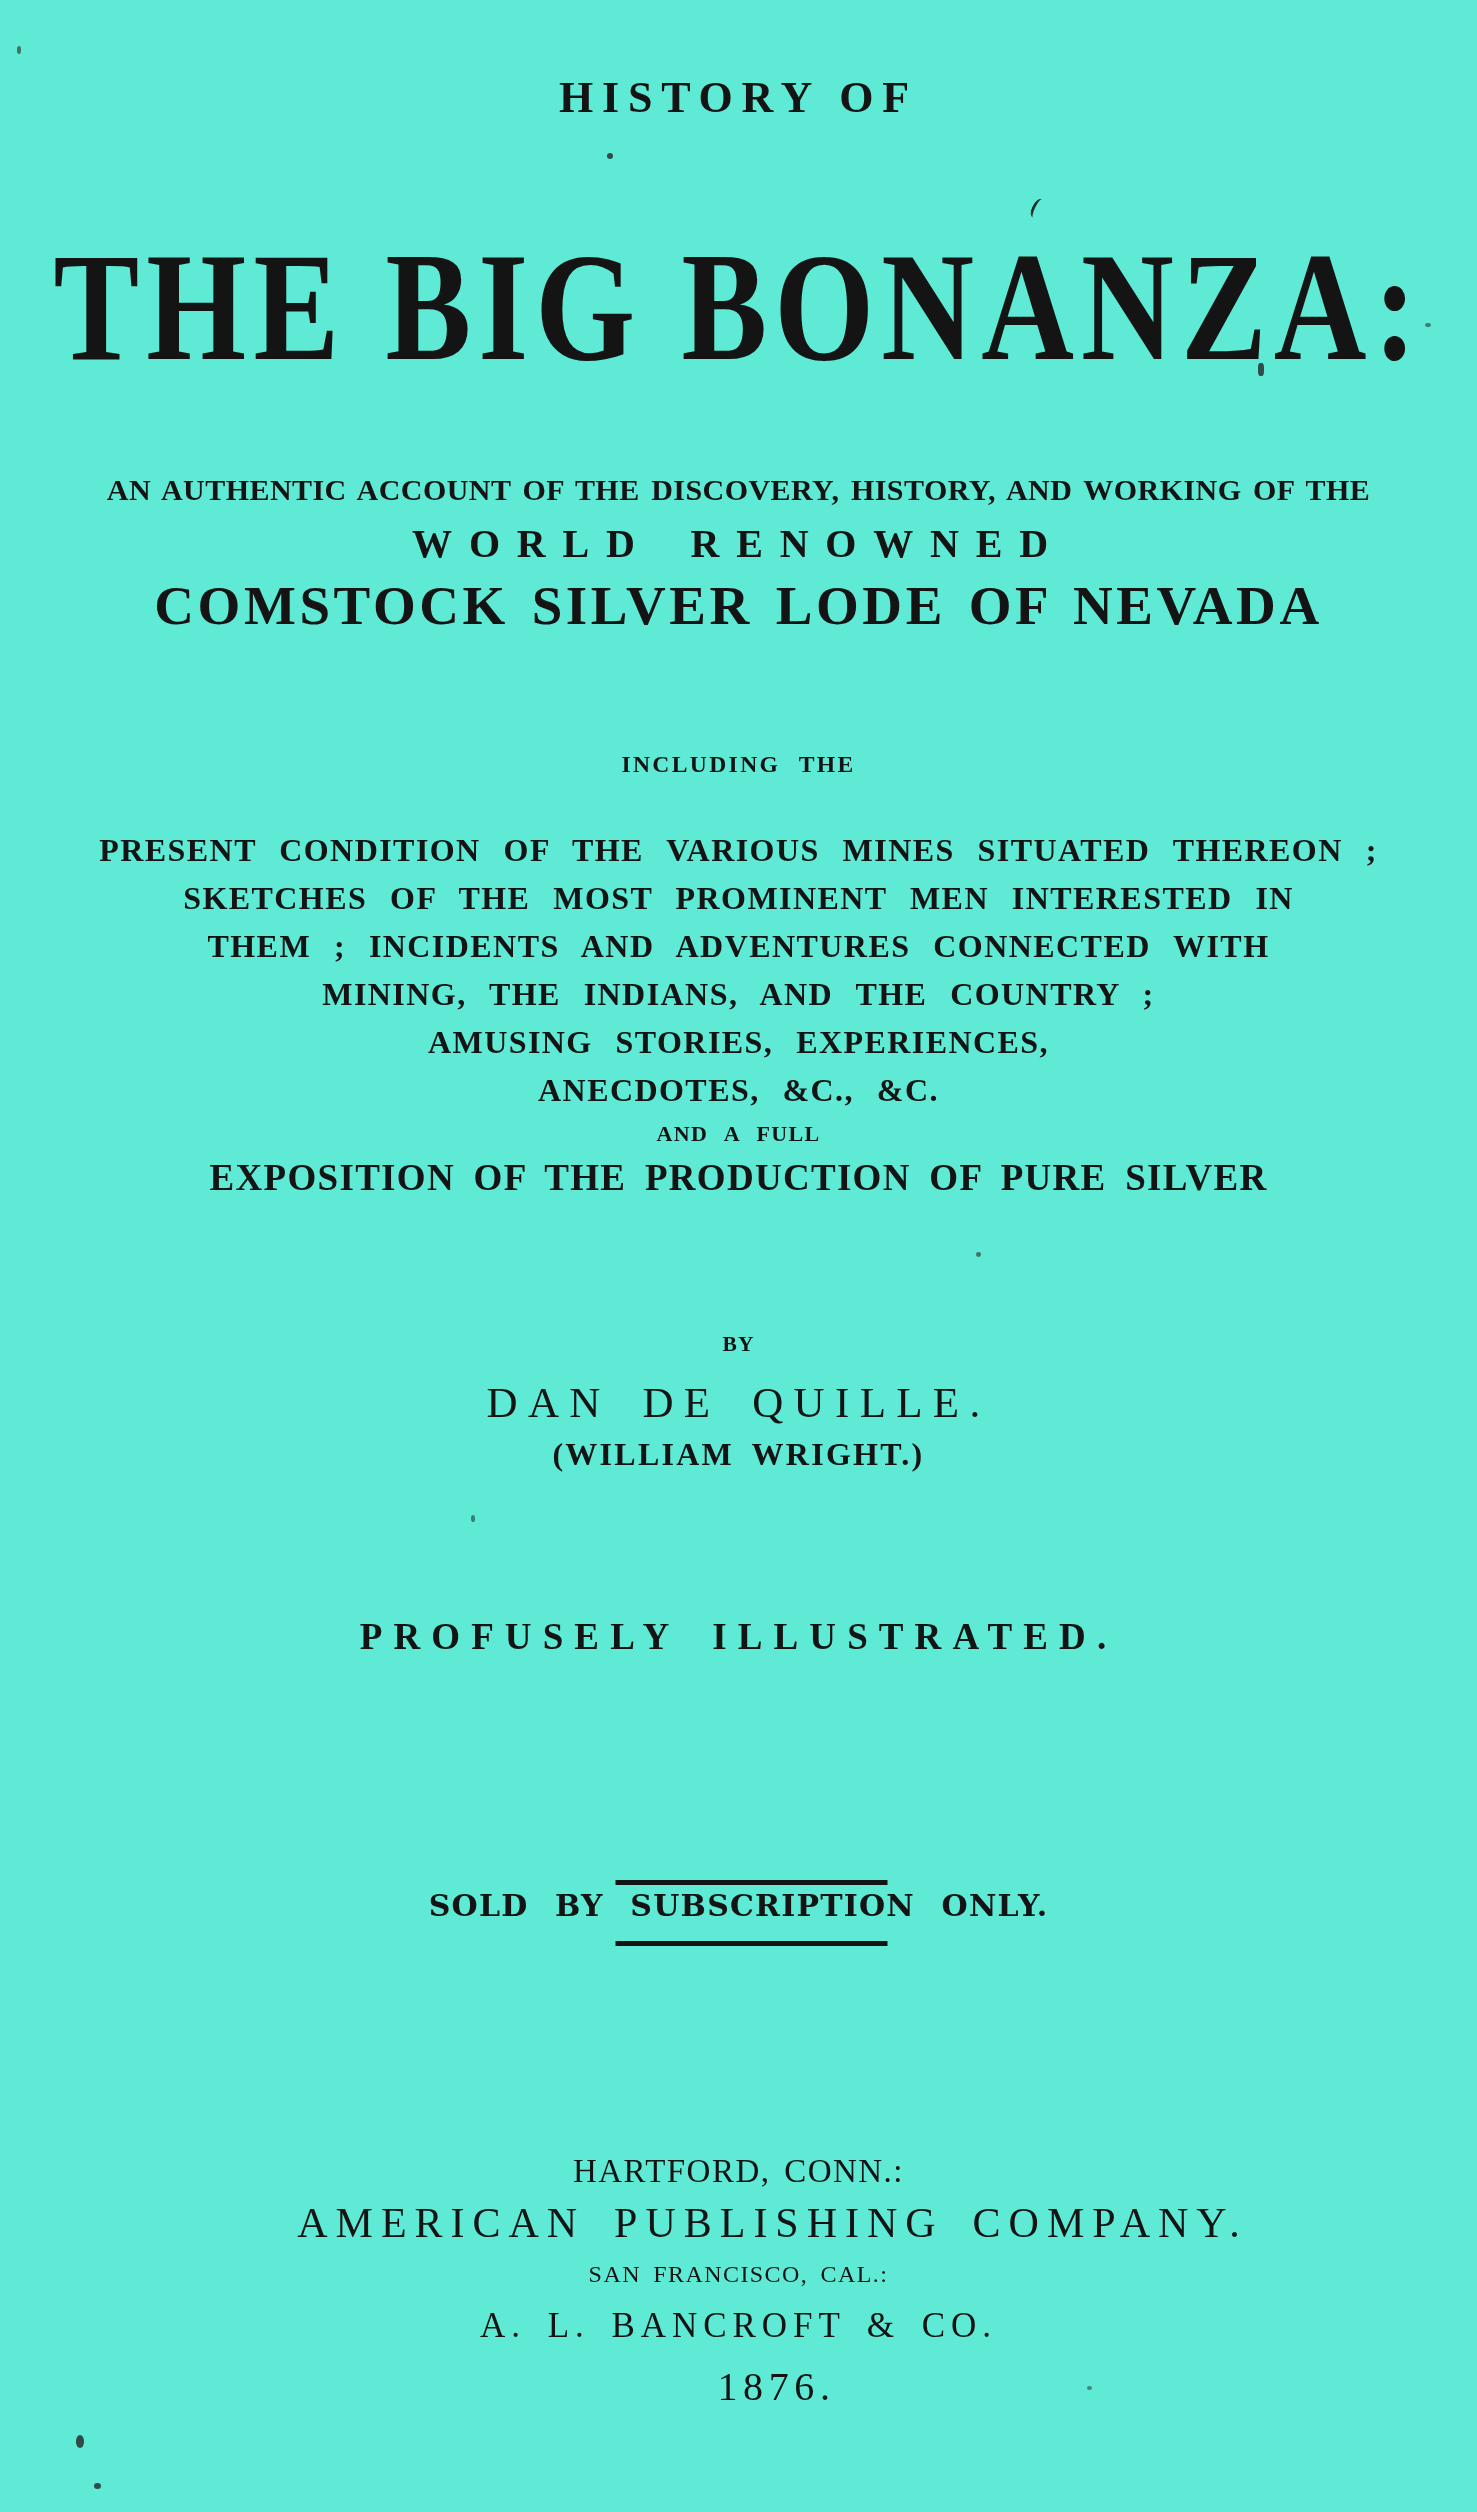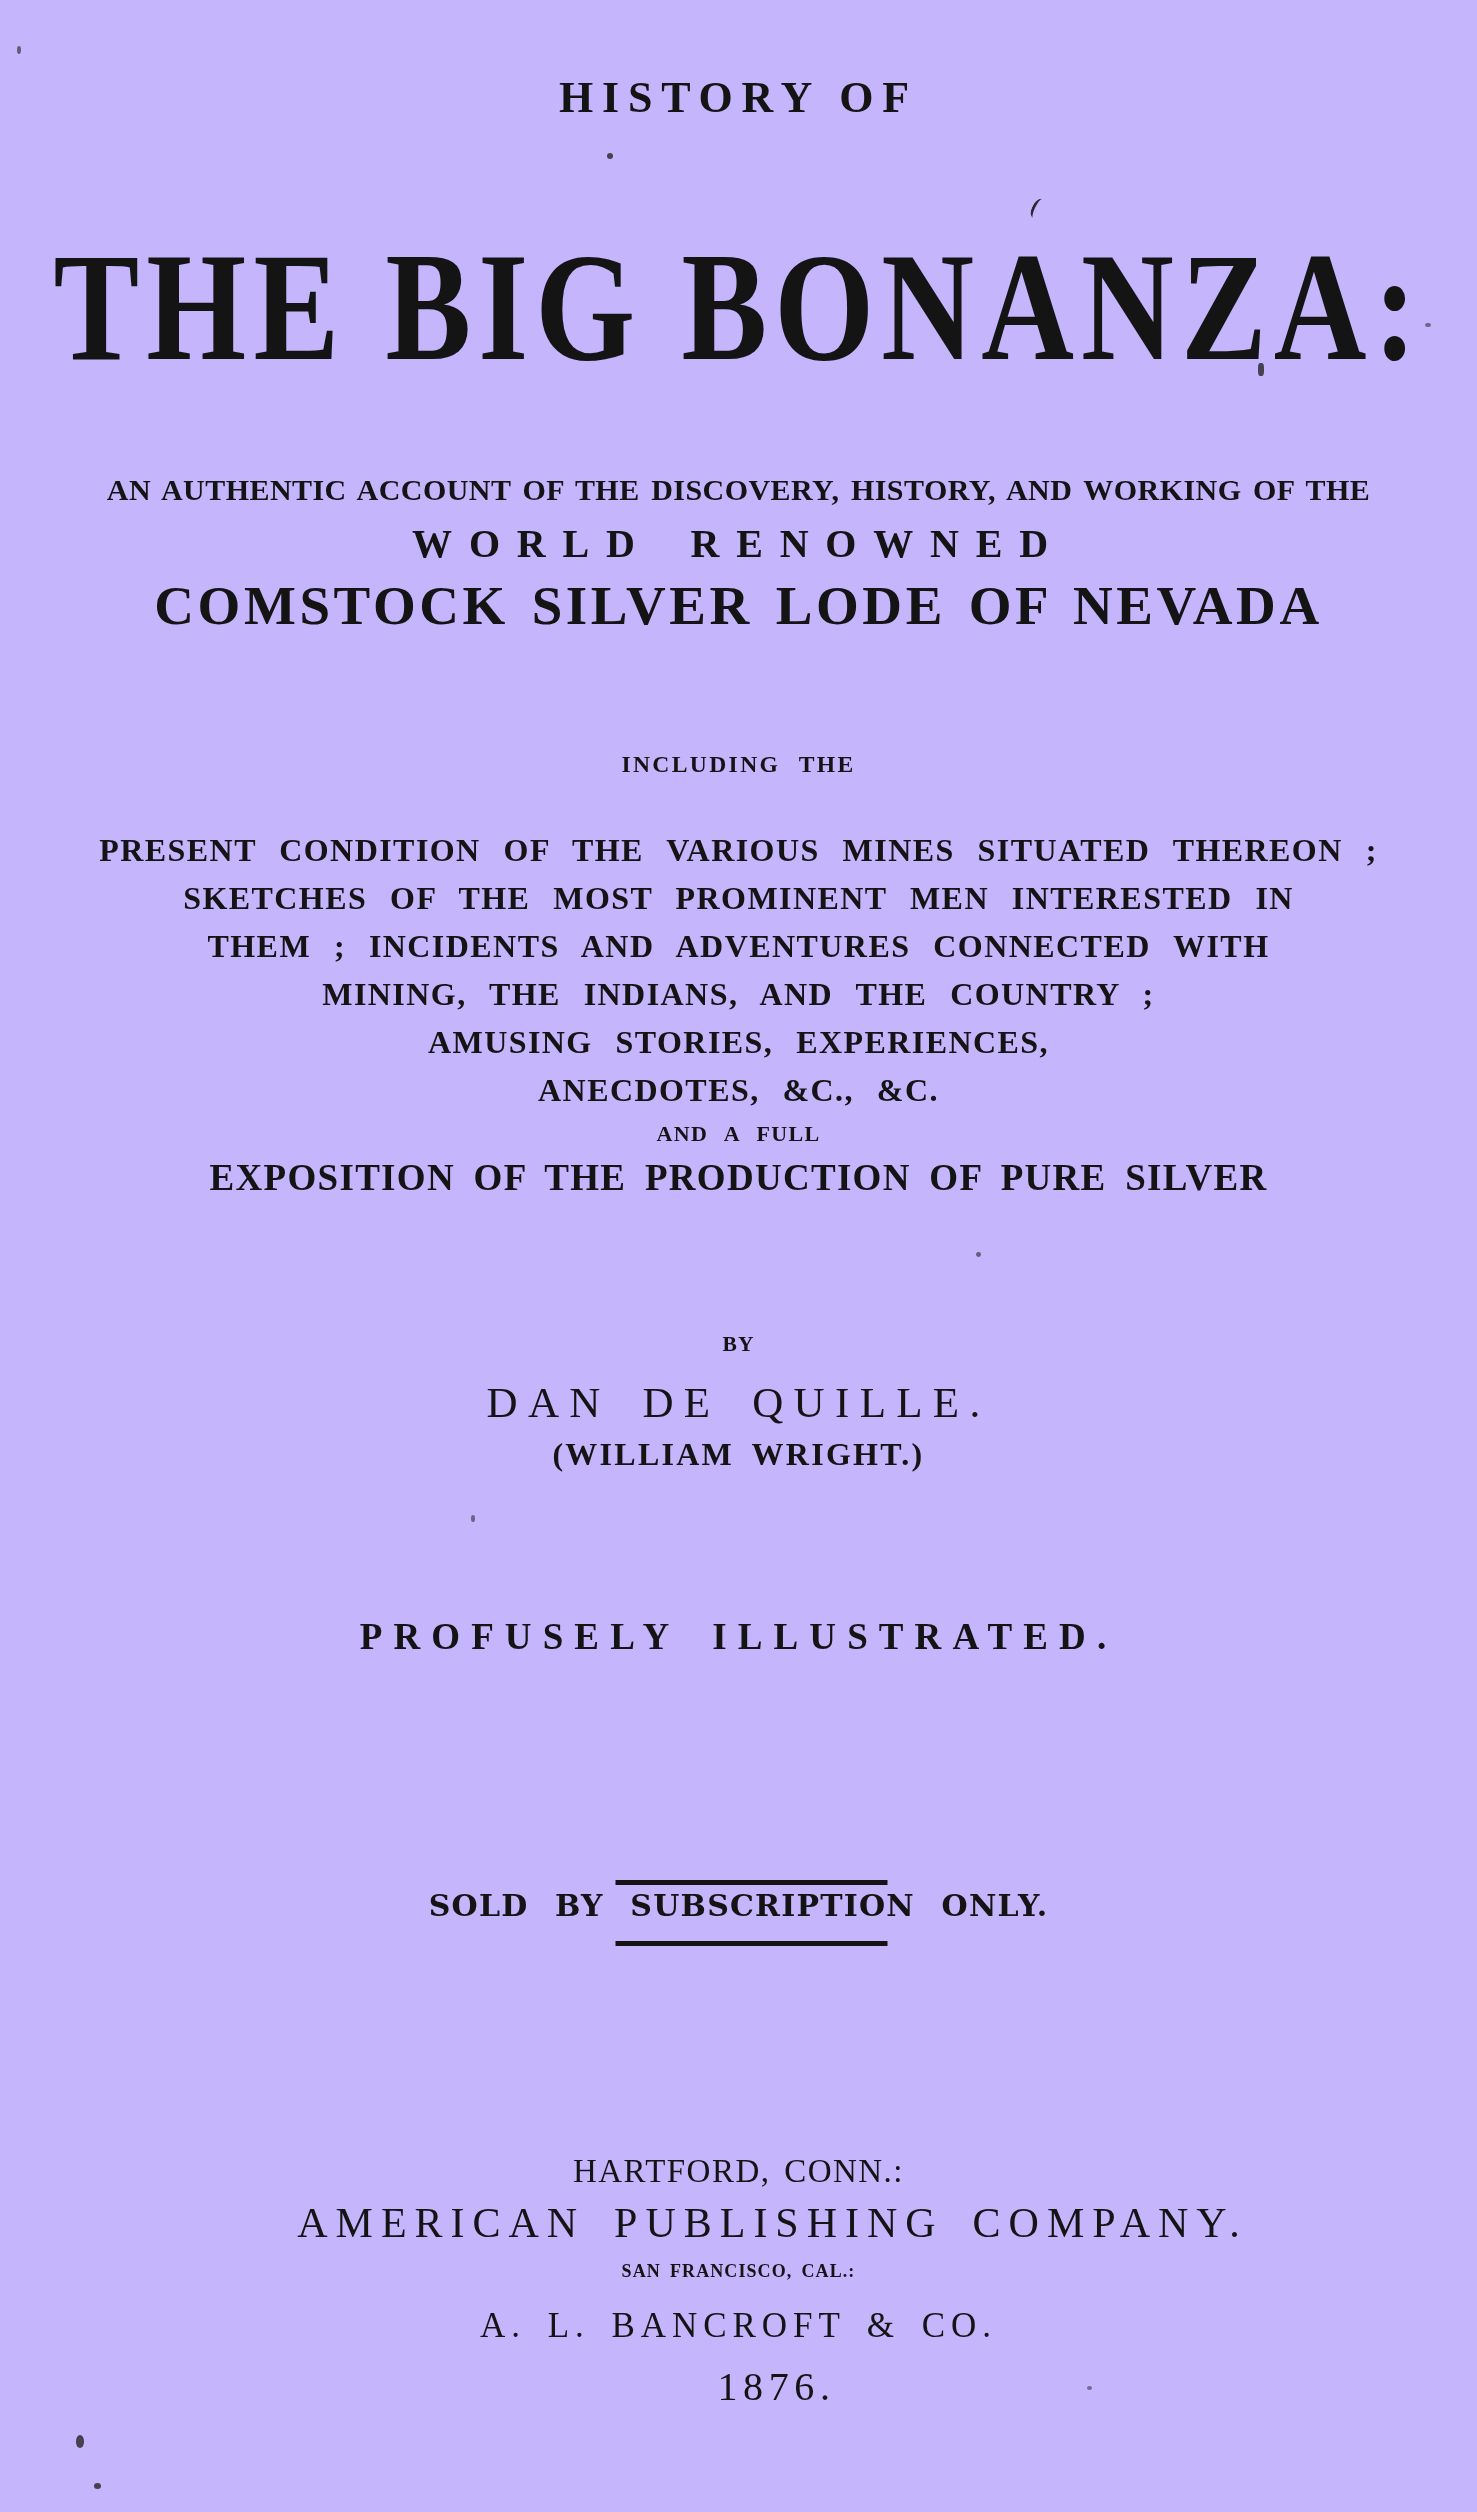--- a/index.html
+++ b/index.html
@@ -5,21 +5,21 @@
   html,body{margin:0;padding:0;}
   body{
     background:#fdfdfb;
     font-family:"Liberation Serif","DejaVu Serif",serif;
     -webkit-font-smoothing:antialiased;
   }
   .page{
     position:relative;
     width:1477px;
     height:2512px;
-    background:#c4b5fd;
+    background:#5eead4;
     color:#141414;
     overflow:hidden;
   }
   .row{
     position:absolute;
     left:0;
     width:100%;
     text-align:center;
     white-space:nowrap;
   }
@@ -147,22 +147,22 @@
   }
   .publisher1{
     top:2199px;
     font-size:42px;
     letter-spacing:0.19em;
     word-spacing:0.25em;
     padding-left:34px;
   }
   .city2{
     top:2261px;
-    font-size:18px;
-    font-weight:bold;
+    font-size:24px;
+    font-weight:normal;
     letter-spacing:0.06em;
     word-spacing:0.2em;
   }
   .publisher2{
     top:2306px;
     font-size:35px;
     letter-spacing:0.17em;
     word-spacing:0.2em;
   }
   .year{

